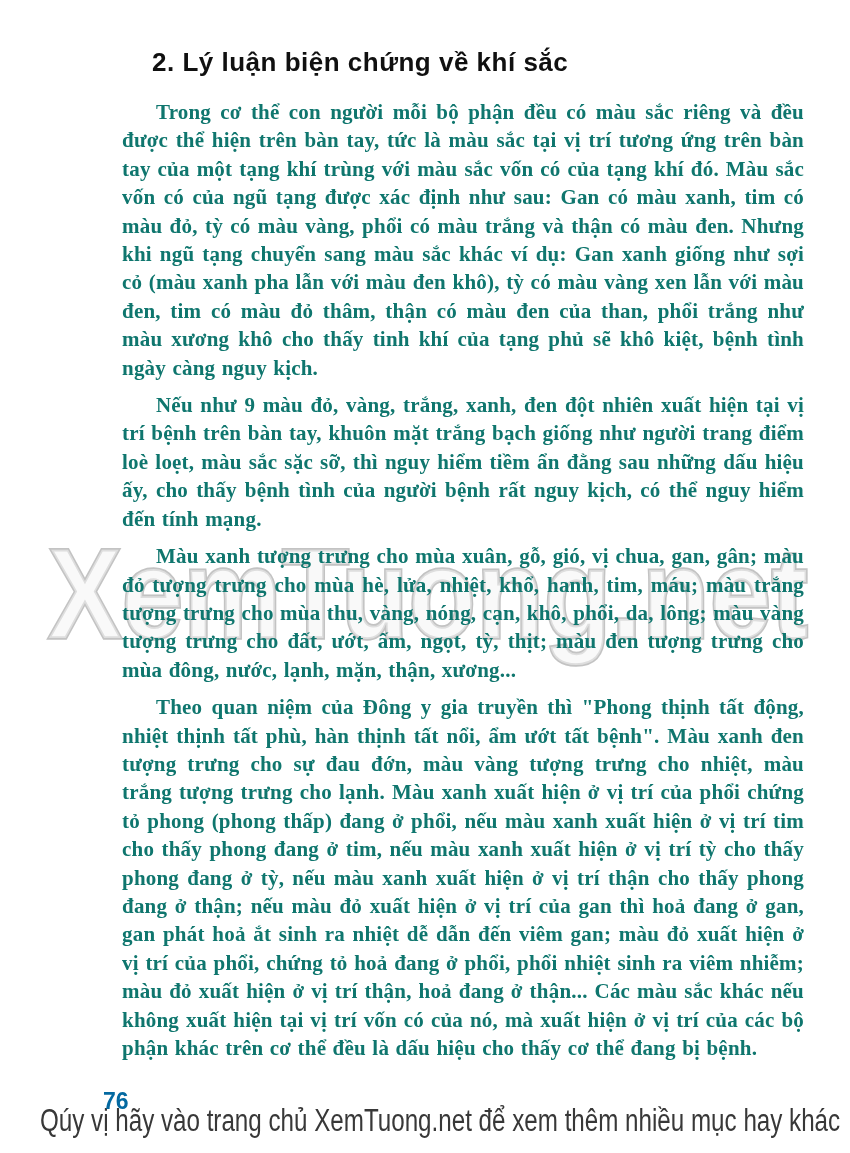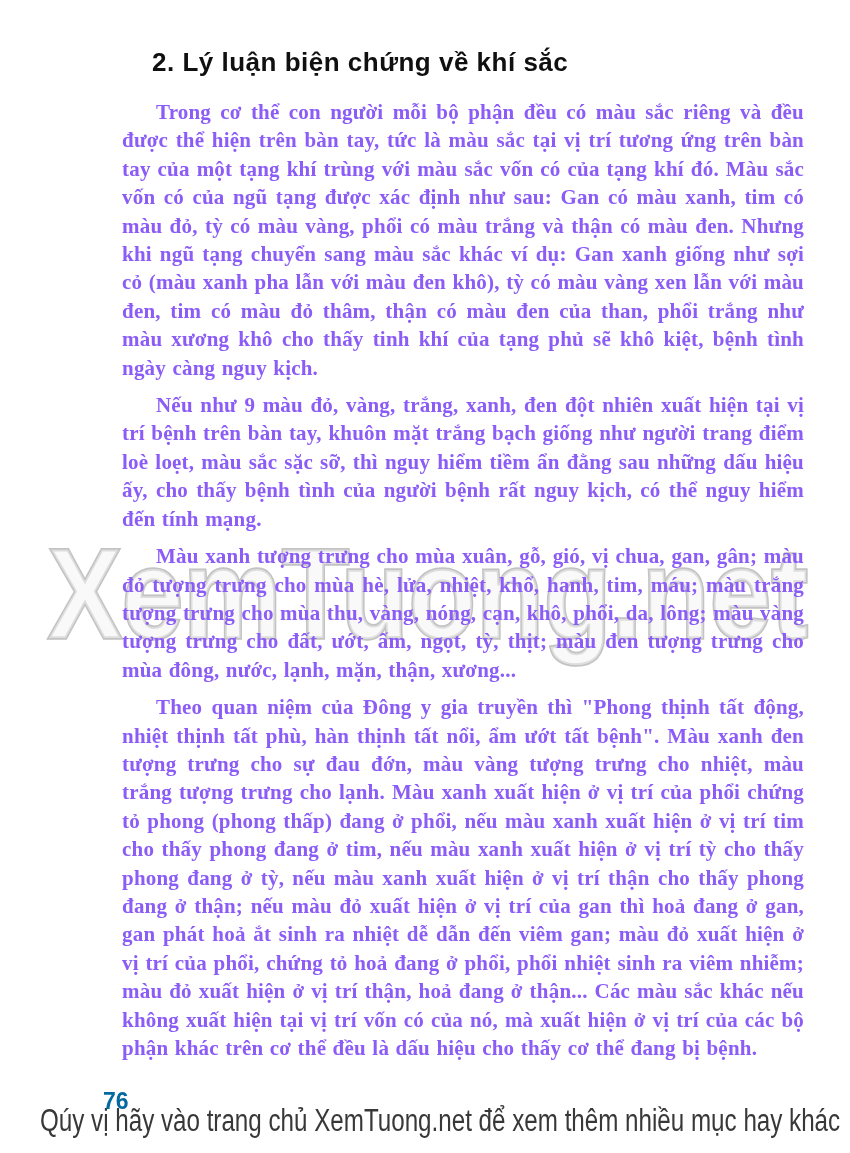--- a/index.html
+++ b/index.html
@@ -56,21 +56,21 @@
   }
   .para {
     margin: 0 0 9px 0;
     text-indent: 34px;
     text-align: justify;
     font-size: 21px;
     line-height: 28.4px;
     font-weight: bold;
     letter-spacing: 0.2px;
     word-spacing: 1px;
-    color: #8b5cf6;
+    color: #0f766e;
   }
   
   .page-number {
     position: absolute;
     left: 103px;
     top: 1088px;
     z-index: 3;
     font-family: "Liberation Sans", sans-serif;
     font-weight: bold;
     font-size: 23px;

